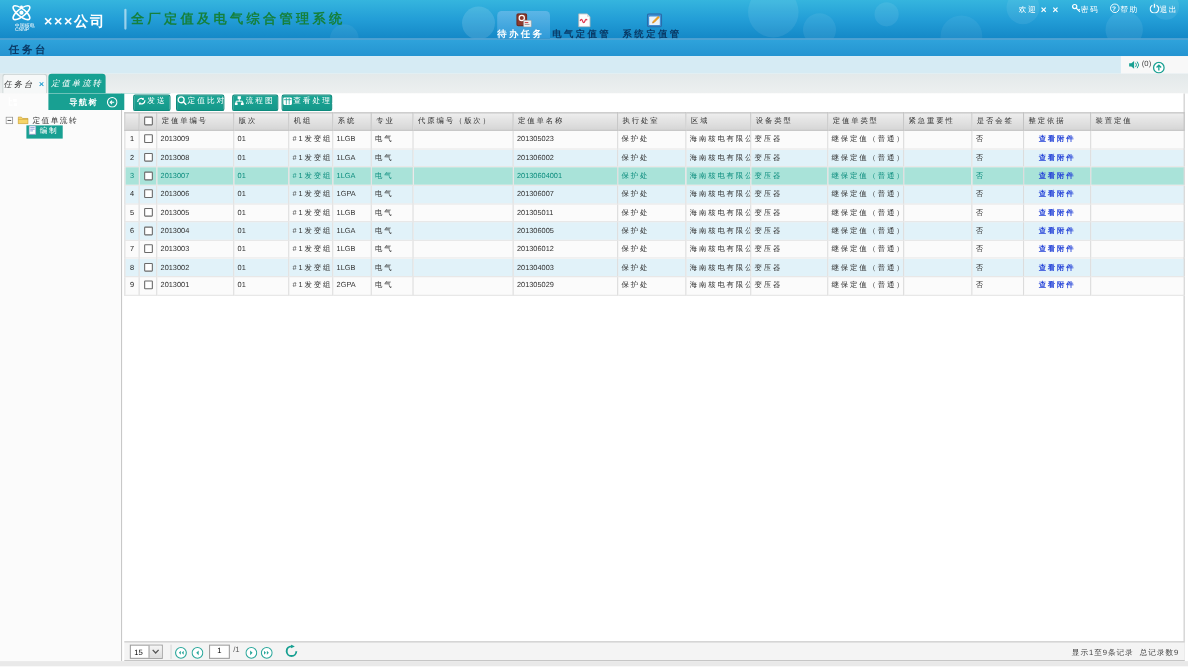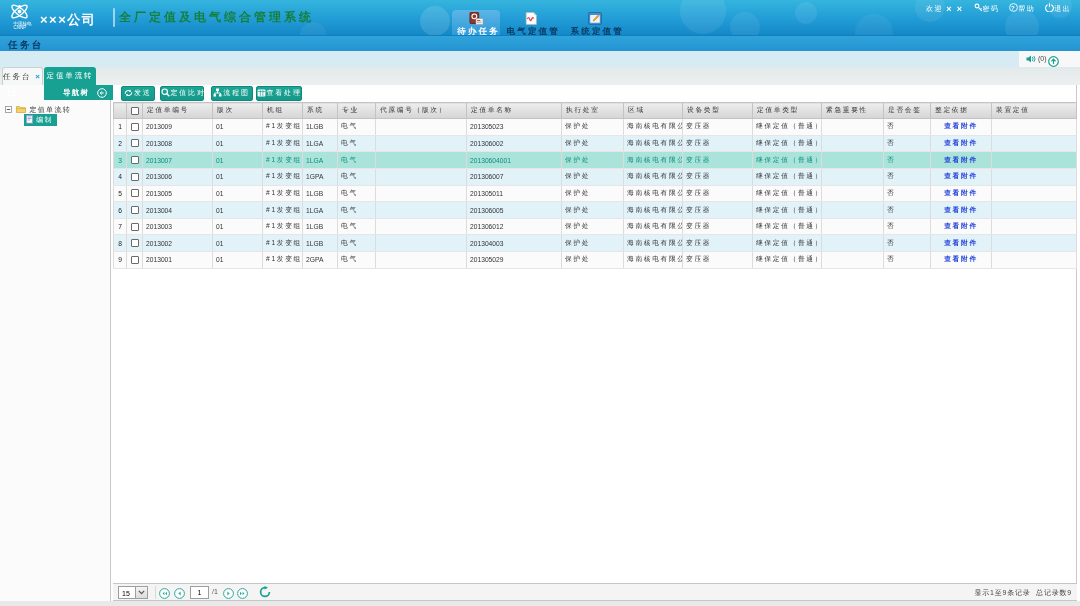--- a/index.html
+++ b/index.html
@@ -10,41 +10,41 @@
   
   #hdr { left:0; top:0; width:1080px; height:35px;
     background:linear-gradient(180deg,#35b5de 0%,#239ed7 50%,#1488c7 100%); overflow:hidden; }
   .bub { position:absolute; border-radius:50%; background:rgba(255,255,255,0.08); }
   #logo { left:9px; top:3px; }
   #logotxt { left:7px; top:21px; width:26px; text-align:center; color:#fff; font-size:9px; transform:scale(0.5); transform-origin:center top; line-height:8px; white-space:nowrap; }
   #coname { left:40px; top:10.5px; color:#fff; font-size:13px; font-weight:bold; letter-spacing:1.5px; }
   #hdiv { left:113px; top:8px; width:2px; height:19px; background:rgba(255,255,255,0.55); border-radius:1px; }
   #title { left:119px; top:9px; color:#15803d; font-size:12px; font-weight:bold; letter-spacing:3px; }
 
-  .nav { top:10px; height:25px; text-align:right; color:#0a3a66; font-weight:bold; font-size:8.5px; letter-spacing:2.2px; }
+  .nav { top:10px; height:25px; text-align:left; color:#0a3a66; font-weight:bold; font-size:8.5px; letter-spacing:2.2px; }
   #nav1 { left:452px; width:48px; background:linear-gradient(180deg,#5cb6e6,#2f9ad8); border-radius:4px 4px 0 0; color:#fff; }
   #nav2 { left:502px; width:58px; }
   #nav3 { left:566px; width:58px; }
   .nav svg { display:block; margin:1.5px auto 1px; }
 
   #welc { right:9px; top:3px; color:#fff; font-size:7px; height:10px; line-height:10px; white-space:nowrap; letter-spacing:1.4px; }
   #welc svg { vertical-align:-1.5px; }
 
   
   #bar2 { left:0; top:35px; width:1080px; height:16px; background:linear-gradient(180deg,#2fa3db,#2494d1); border-top:1px solid #0f7fc0; }
   #bar2 b { position:absolute; left:8px; top:2.5px; font-size:9.5px; color:#0a3a66; letter-spacing:2.4px; }
 
   
   #strip { left:0; top:51px; width:1080px; height:16px; background:#d6ebf4; }
   #stripR { left:1019px; top:51px; width:61px; height:16px; background:#f8f8f8; }
   #sndtxt { left:1038px; top:55px; font-size:7px; color:#444; }
 
   
   #tabbar { left:0; top:67px; width:1080px; height:18px; background:linear-gradient(180deg,#e3e9ea,#edf0f0); }
-  .tab { position:absolute; top:67px; height:18px; font-size:7.5px; line-height:18px; border-radius:3px 3px 0 0; letter-spacing:1.9px; }
+  .tab { position:absolute; top:67px; height:18px; font-size:7.5px; line-height:18px; border-radius:3px 3px 0 0; letter-spacing:1.9px;font-style:italic; }
   #tab1 { left:2px; width:41px; background:#f6f8f8; border:1px solid #c9d2d2; border-bottom:none; color:#333; text-align:center; }
   #tab1 .x { color:#1a9bd0; font-weight:bold; font-size:8px; }
   #tab2 { left:44px; width:52px; background:#17a192; color:#fff; text-align:center; }
   #tab2 .x { color:#fff; font-weight:bold; font-size:8px; }
 
   
   #lpanel { left:0; top:85px; width:111px; height:516px; background:#fbfbfb; border-right:1px solid #c8c8c8; }
   #lphead { left:0; top:85px; width:111px; height:15px; background:#18a092; color:#fff;margin-left:44px; }
   #lphead b { position:absolute; left:19px; top:3px; font-size:7.5px; letter-spacing:1.2px; }
   #tnode1 { left:5px; top:105px; font-size:7px; color:#333; height:9px; line-height:9px; white-space:nowrap; letter-spacing:1.3px; }

